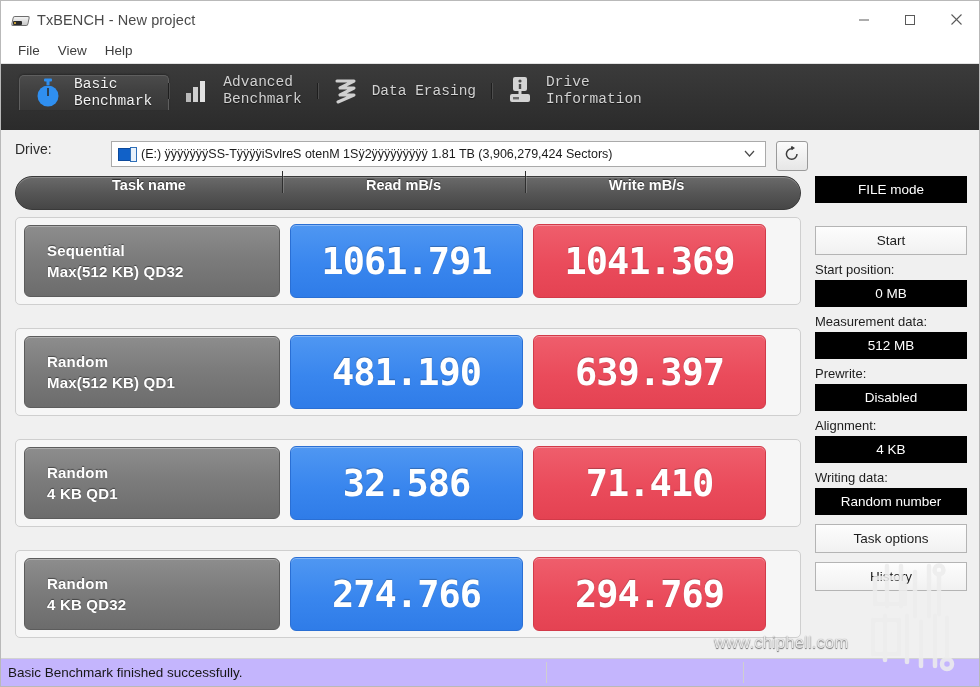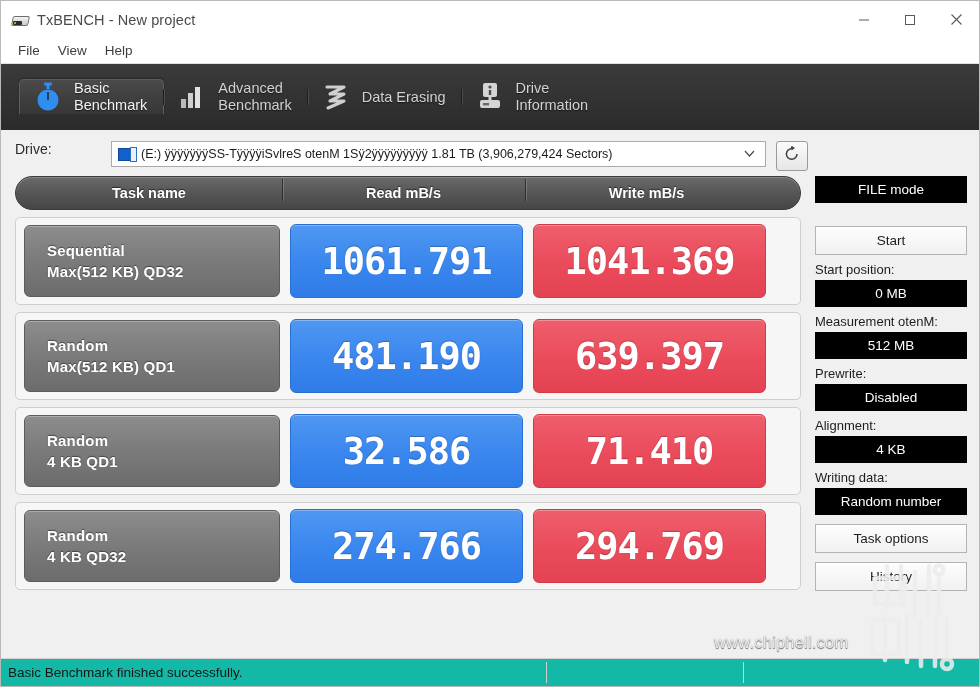--- a/index.html
+++ b/index.html
@@ -67,24 +67,25 @@
   }
   .menuitem {
     font-size: 13.5px; color: #3d3d3d;
     padding: 2px 9px;
   }
 
   
   .tabstrip {
     height: 66px; min-height: 66px;
     background: linear-gradient(#3b3b3b, #323232 55%, #2b2b2b);
-    display: flex; align-items: flex-end;
+    display: flex; align-items: center;
     padding: 4px 0 16px 18px;
     box-sizing: border-box;
     position: relative;
+    font-family: Liberation Mono, monospace;
   }
   .tab {
     display: flex; align-items: center;
     padding: 0 16px 0 13px;
     position: relative;
     box-sizing: border-box;
     border-radius: 5px 5px 0 0;
   }
   .tab + .tab::before {
     content: ""; position: absolute; left: -1px; top: 9px; bottom: 9px;
@@ -155,36 +156,36 @@
   .main {
     flex: 1; display: flex; padding: 0 0 0 14px; box-sizing: border-box;
   }
   .results {
     width: 786px; display: flex; flex-direction: column;
   }
   .thead {
     height: 32px;
     background: linear-gradient(#6a6a6a, #565656 50%, #464646);
     border: 1px solid #3a3a3a; border-radius: 17px;
-    display: flex; align-items: center;
+    display: flex; align-items: flex-start;
     box-shadow: inset 0 1px 0 rgba(255,255,255,.22);
   }
   .th {
     color: #ffffff; font-size: 14.5px; font-weight: bold;
     text-align: center; text-shadow: 0 -1px 1px rgba(0,0,0,.6);
     position: relative;
   }
   .th.name { width: 266px; }
   .th.read { width: 243px; }
   .th.write { width: 243px; }
   .th + .th::before {
     content: ""; position: absolute; left: 0; top: -6px; height: 22px;
     width: 1px; background: #2e2e2e; box-shadow: 1px 0 0 rgba(255,255,255,.18);
   }
-  .rows { margin-top: 7px; display: flex; flex-direction: column; gap: 7px; }
+  .rows { margin-top: 7px; display: flex; flex-direction: column; gap: 23px; }
   .row {
     height: 88px;
     background: #f6f6f6;
     border: 1px solid #cfcfcf; border-radius: 5px;
     display: flex; align-items: center;
     padding: 0 8px; box-sizing: border-box;
   }
   .cell-name {
     width: 256px; height: 72px; margin-right: 10px;
     background: linear-gradient(#8d8d8d, #7c7c7c 45%, #6c6c6c);
@@ -231,21 +232,21 @@
   }
   .side-label {
     font-size: 13px; color: #1d1d1d; margin: 7px 0 3px 0;
   }
   .gap-lg { height: 23px; }
   .gap-sm { height: 9px; }
 
   
   .statusbar {
     height: 27px; min-height: 27px;
-    background: #14b8a6;
+    background: #c4b5fd;
     border-top: 1px solid #d2d2d2;
     display: flex; align-items: center;
     position: relative;
   }
   .status-text {
     font-size: 13.5px; color: #171717; padding-left: 7px;
   }
   .status-sep {
     position: absolute; top: 3px; bottom: 3px; width: 1px;
     background: #cfcfcf;
@@ -434,21 +435,21 @@
 
         </div>
       </div>
 
       <div class="sidebar">
         <div class="side-dark">FILE mode</div>
         <div class="gap-lg"></div>
         <div class="side-btn">Start</div>
         <div class="side-label">Start position:</div>
         <div class="side-dark">0 MB</div>
-        <div class="side-label">Measurement otenM:</div>
+        <div class="side-label">Measurement data:</div>
         <div class="side-dark">512 MB</div>
         <div class="side-label">Prewrite:</div>
         <div class="side-dark">Disabled</div>
         <div class="side-label">Alignment:</div>
         <div class="side-dark">4 KB</div>
         <div class="side-label">Writing data:</div>
         <div class="side-dark">Random number</div>
         <div class="gap-sm"></div>
         <div class="side-btn">Task options</div>
         <div class="gap-sm"></div>

